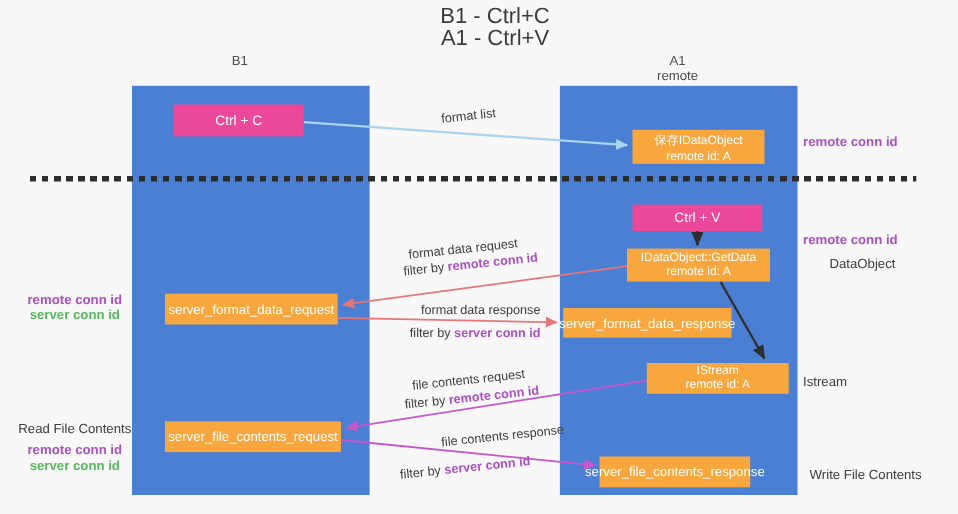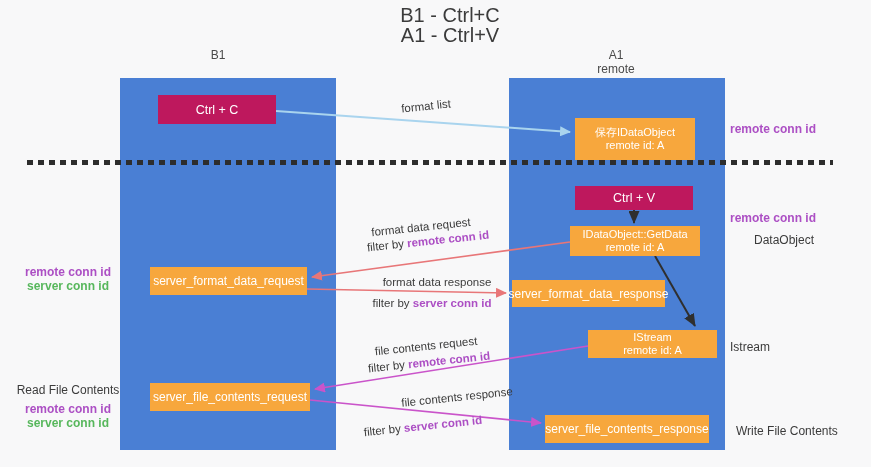--- a/index.html
+++ b/index.html
@@ -15,21 +15,21 @@
   .col-header { text-align:center; font-size:12px; line-height:14px; color:#4a4a4a; }
   .lifeline { background:#4a7fd4; }
   .dashed-line {
     left:27px; top:160px; width:806px; height:5px; z-index:4;
     background:repeating-linear-gradient(90deg,#2d2d2d 0 6px,transparent 6px 11px);
   }
   .node {
     display:flex; flex-direction:column; align-items:center; justify-content:center;
     color:#ffffff; text-align:center; z-index:3;
   }
-  .node-green  { background:#be185d; font-size:12.5px; }
+  .node-green  { background:#ec4899; font-size:12.5px; }
   .node-orange { background:#f7a73d; }
   .node-1line  { font-size:12px; }
   .node-2line  { font-size:11px; line-height:13.5px; }
   .flow-label {
     transform:translate(-50%,-50%) rotate(var(--r,0deg));
     font-size:11.5px; white-space:nowrap; color:#3c3c3c; z-index:5;
   }
   .key-purple { color:#ac4fc4; font-weight:700; }
   .side-label { font-size:12px; white-space:nowrap; z-index:5; }
   .side-purple { color:#ac4fc4; font-weight:700; }
@@ -81,21 +81,21 @@
     <line x1="570" y1="242" x2="312" y2="277" stroke="#e87678" stroke-width="1.6" marker-end="url(#ah-red)"></line>
     <line x1="307" y1="289" x2="506" y2="293" stroke="#e87678" stroke-width="1.6" marker-end="url(#ah-red)"></line>
     <line x1="588" y1="346" x2="315" y2="389" stroke="#ca54ca" stroke-width="1.6" marker-end="url(#ah-mag)"></line>
     <line x1="310" y1="400" x2="541" y2="423" stroke="#ca54ca" stroke-width="1.6" marker-end="url(#ah-mag)"></line>
   </svg>
 
   <div class="abs node node-green" style="left:158px; top:95px; width:118px; height:29px;">
     <div>Ctrl + C</div>
   </div>
 
-  <div class="abs node node-orange node-2line" style="left:575px; top:118px; width:120px; height:42px;">
+  <div class="abs node node-orange node-2line" style="left:575px; top:118px; width:120px; height:31px;justify-content:flex-end;">
     <div>保存IDataObject</div>
     <div>remote id: A</div>
   </div>
 
   <div class="abs node node-green" style="left:575px; top:186px; width:118px; height:24px;">
     <div>Ctrl + V</div>
   </div>
 
   <div class="abs node node-orange node-2line" style="left:570px; top:226px; width:130px; height:30px;">
     <div>IDataObject::GetData</div>
@@ -112,21 +112,21 @@
 
   <div class="abs node node-orange node-2line" style="left:588px; top:330px; width:129px; height:28px;">
     <div>IStream</div>
     <div>remote id: A</div>
   </div>
 
   <div class="abs node node-orange node-1line" style="left:150px; top:383px; width:160px; height:28px;">
     <div>server_file_contents_request</div>
   </div>
 
-  <div class="abs node node-orange node-1line" style="left:545px; top:415px; width:164px; height:28px;">
+  <div class="abs node node-orange node-1line" style="left:545px; top:415px; width:137px; height:28px;">
     <div>server_file_contents_response</div>
   </div>
 
   <div class="abs flow-label" style="left:426px; top:106px; --r:-6deg;">format list</div>
 
   <div class="abs flow-label" style="left:421px; top:227px; --r:-6deg;">format data request</div>
   <div class="abs flow-label" style="left:428px; top:241px; --r:-6deg;">
     <span>filter by </span><span class="key-purple">remote conn id</span>
   </div>
 

